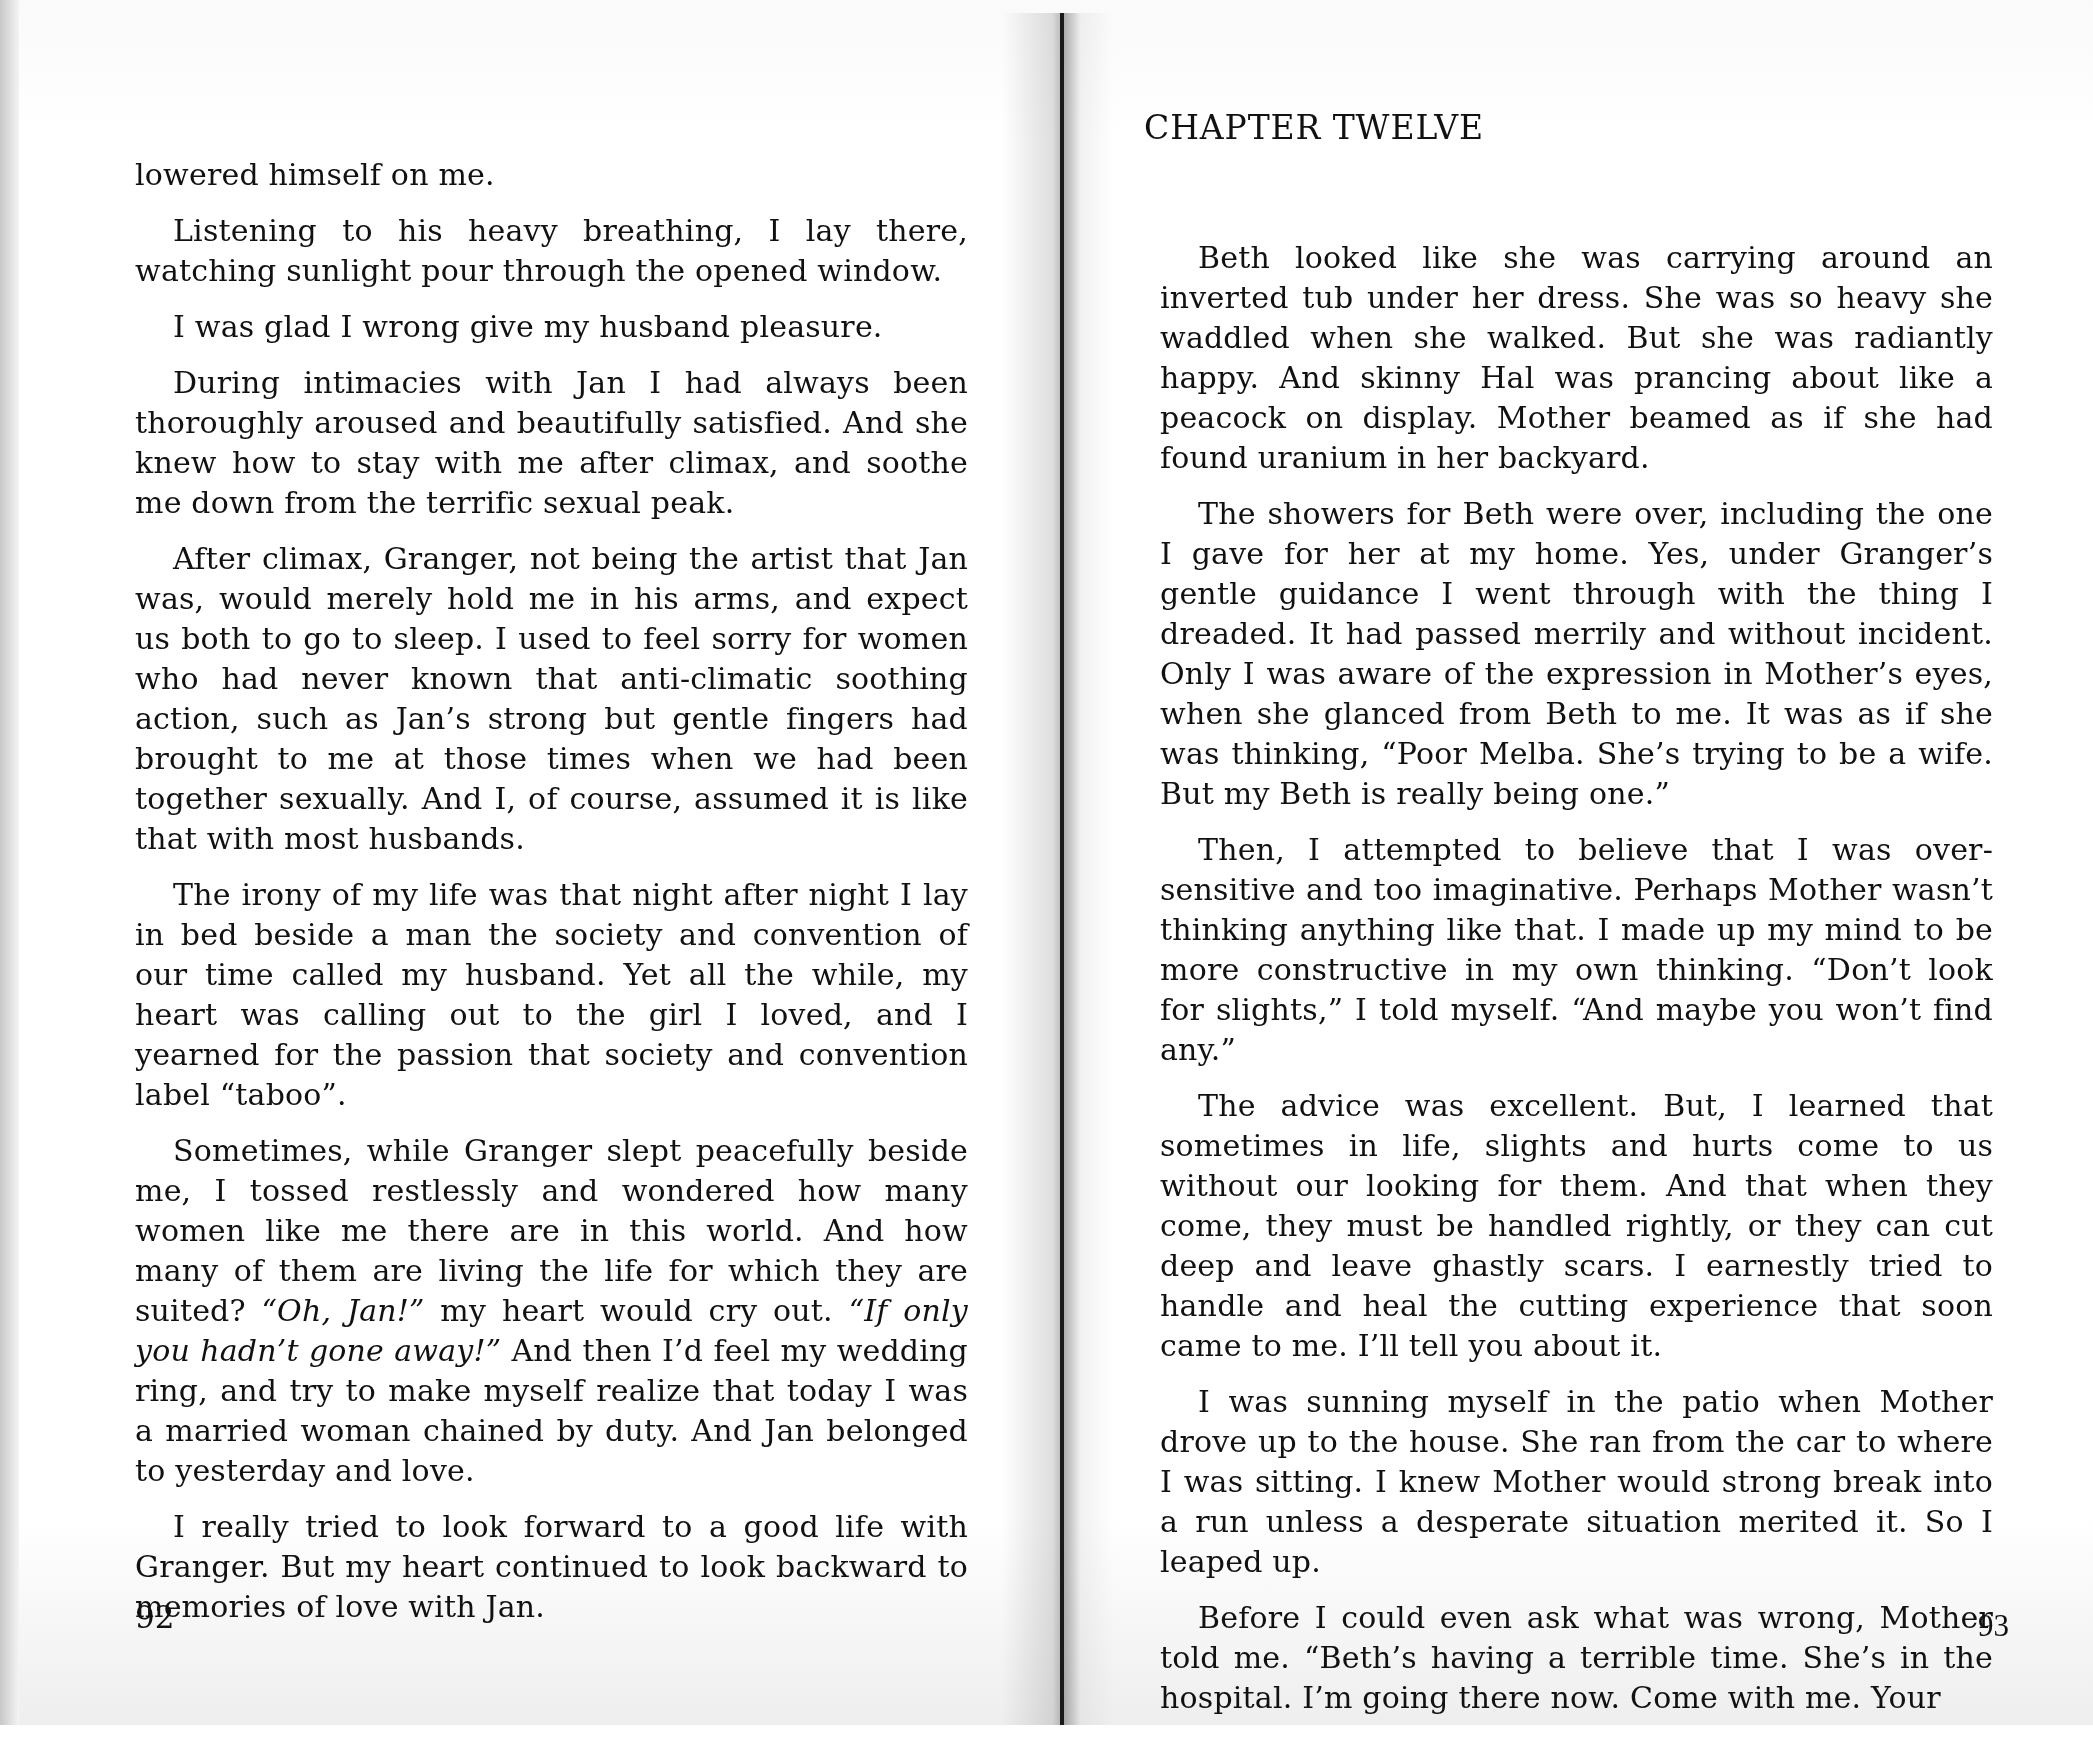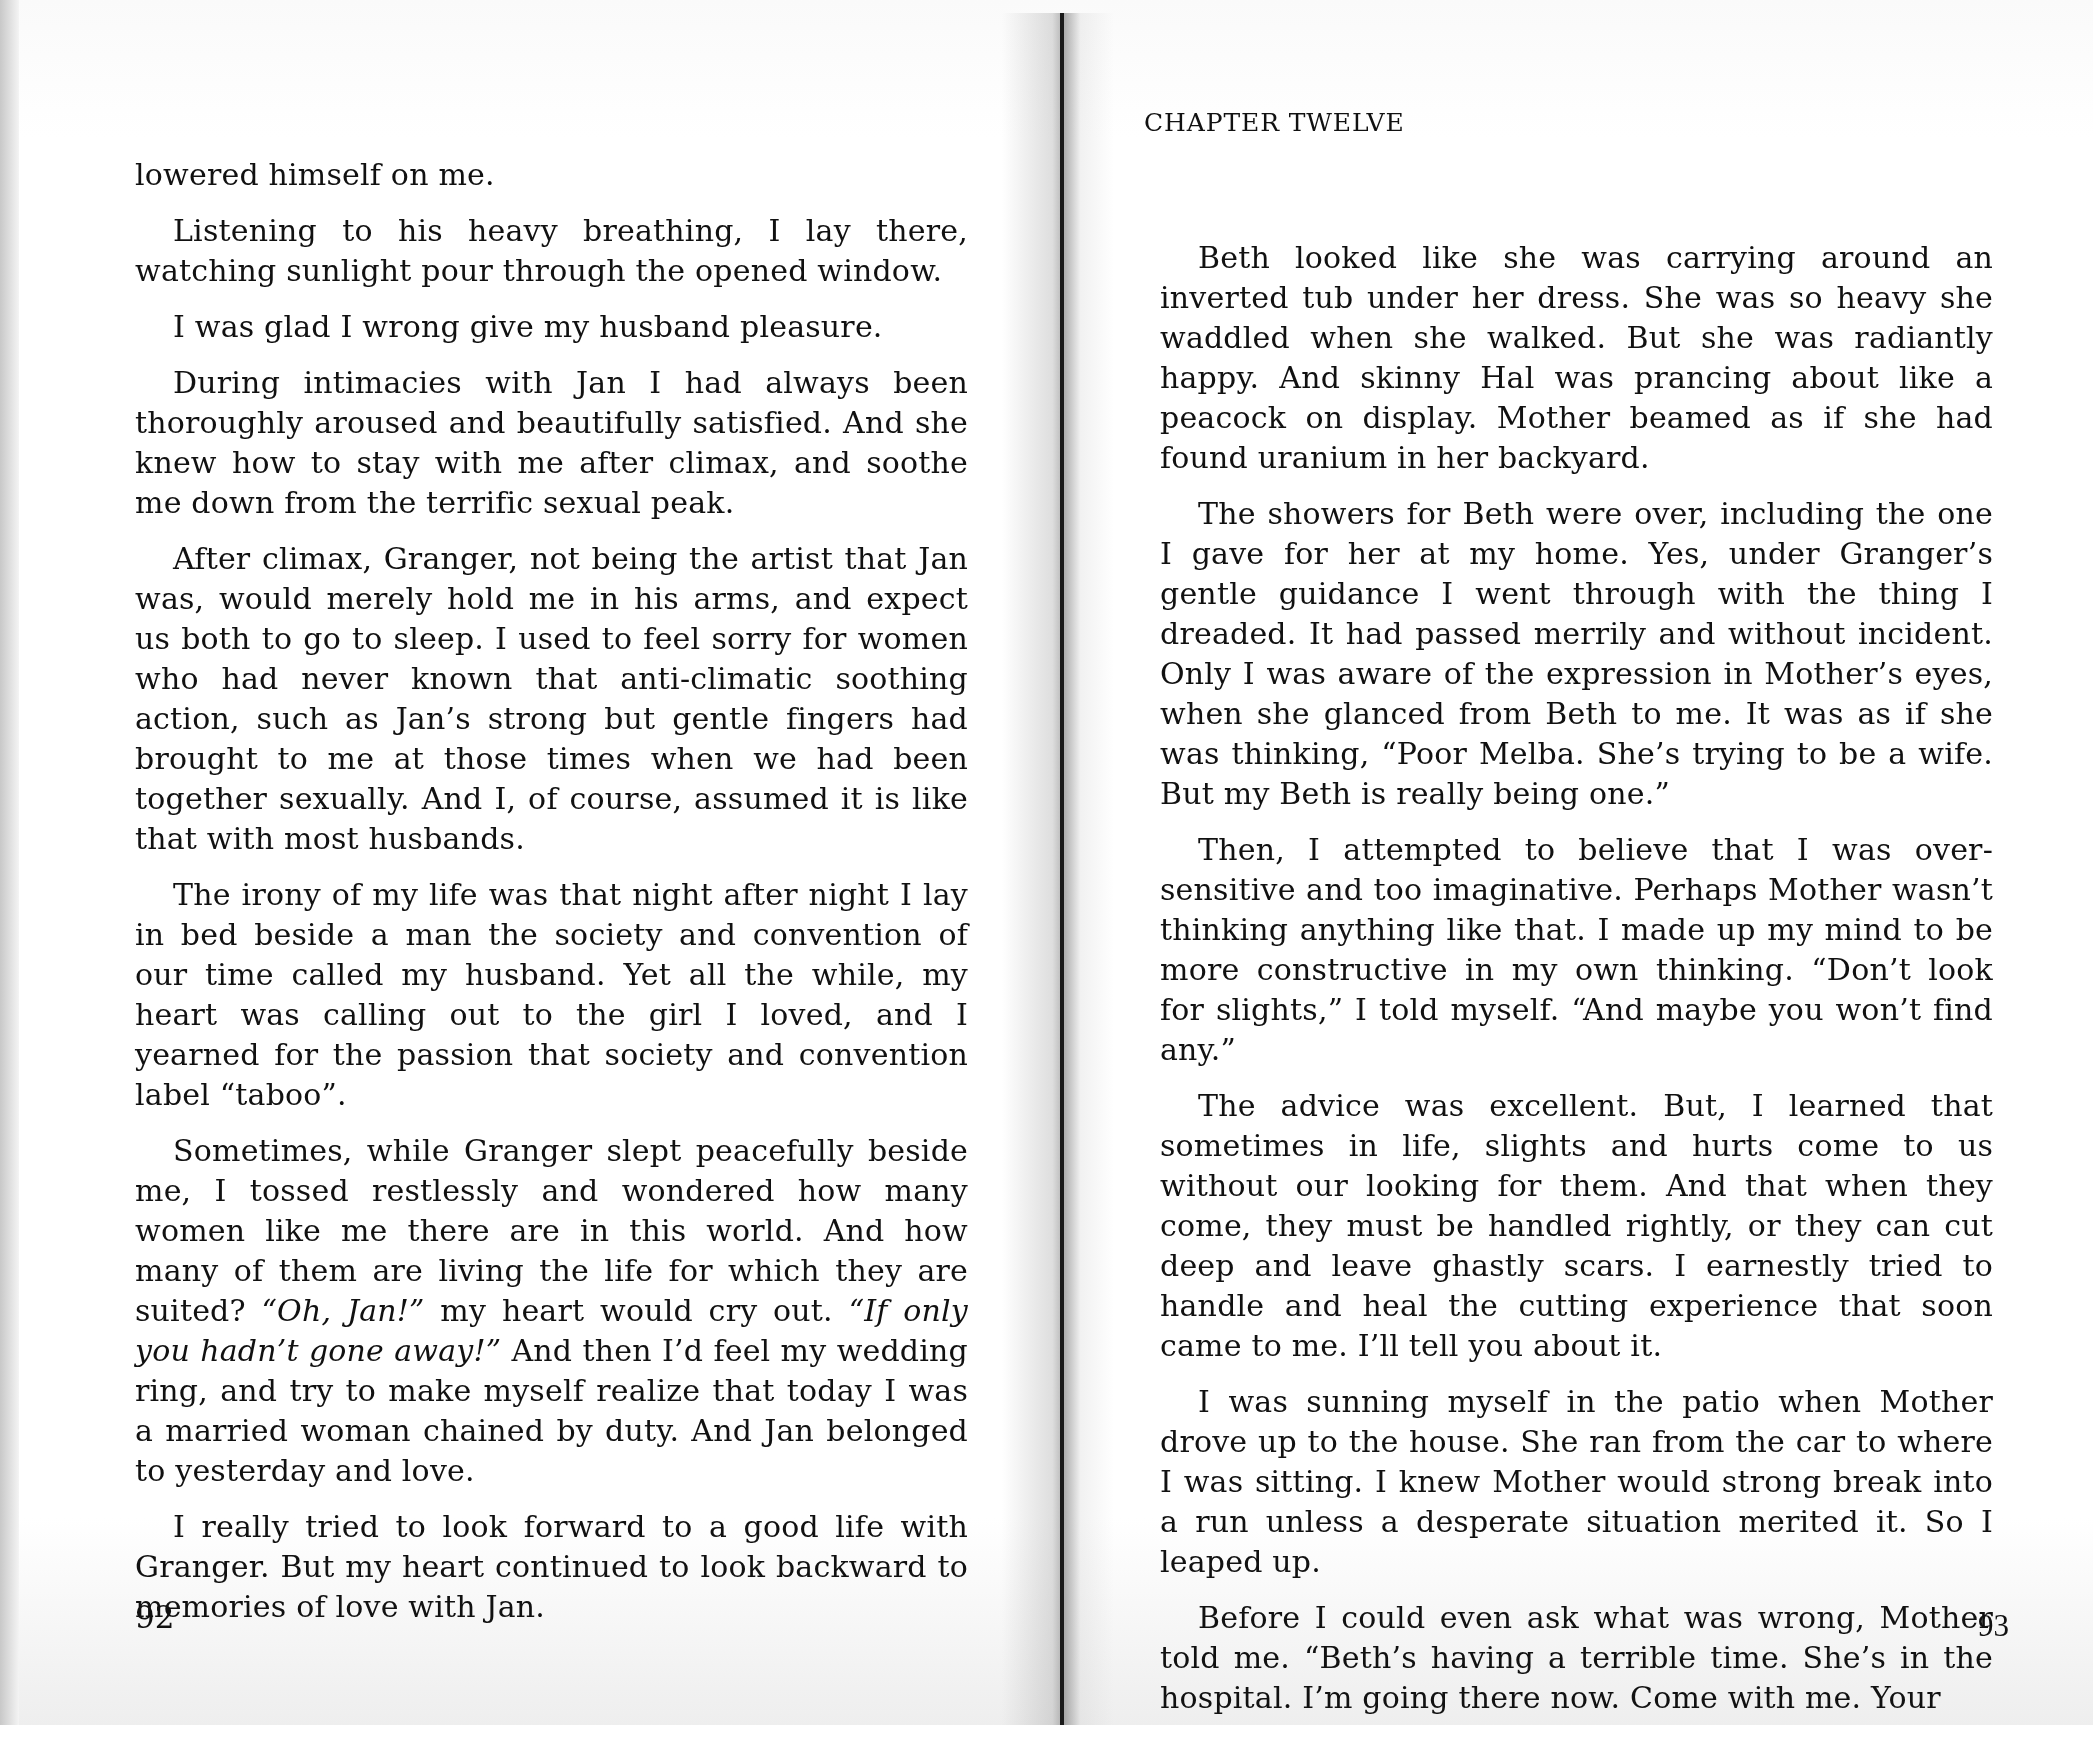--- a/index.html
+++ b/index.html
@@ -15,21 +15,21 @@
   .page { position:absolute; top:0; }
   .page.left { left:119px; width:865px; }
   .page.right { left:1144px; width:865px; }
   .text { position:absolute; left:0; width:100%; font-size:30px; line-height:40px;
           text-align:justify; letter-spacing:0.2px; }
   .text p { margin:16px; text-indent:38px; }
   .text p.noindent { text-indent:0; }
   .text em { }
   .left .text { top:139px; }
   .right .text { top:222px; }
-  .chapter { position:absolute; left:0; top:108px; font-size:25px; letter-spacing:0.9px; }
+  .chapter { position:absolute; left:0; top:108px; font-size:33px; letter-spacing:0.9px; }
   .pnum { position:absolute; font-size:31px; }
   .left .pnum { left:16px; top:1599px; }
   .right .pnum { right:0; top:1608px;font-family:Liberation Serif, serif; }
 </style>
 </head>
 <body>
 
 <div class="scan"></div>
 <div class="left-edge"></div>
 <div class="gutter-shadow"></div>

